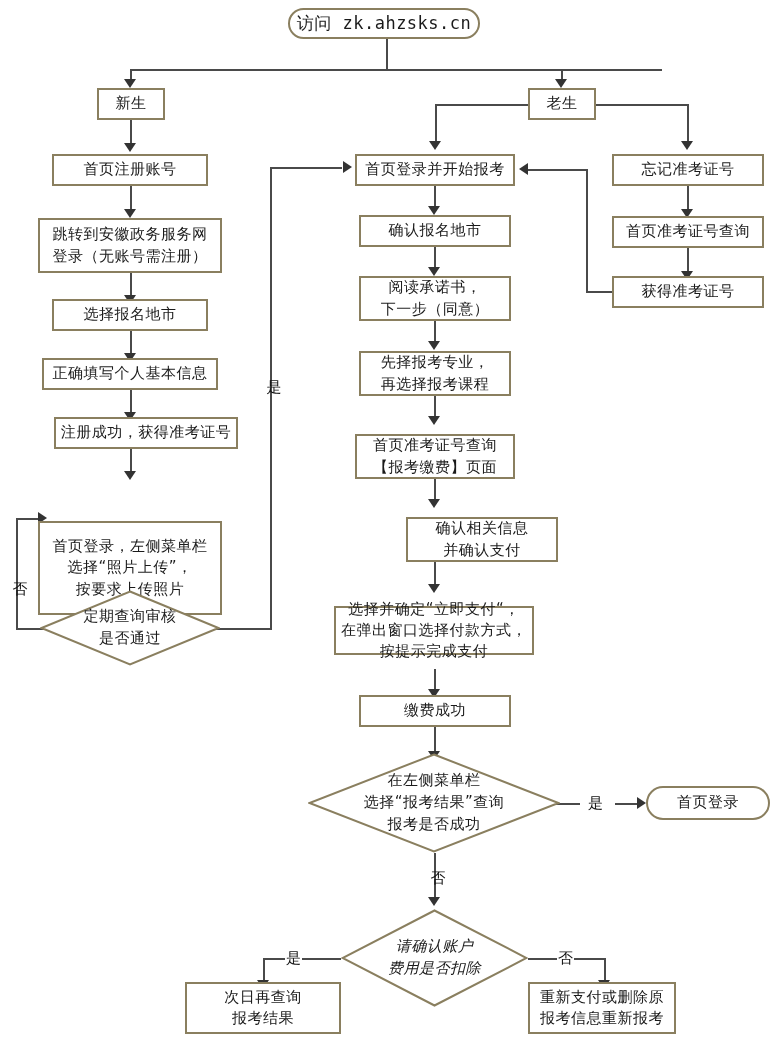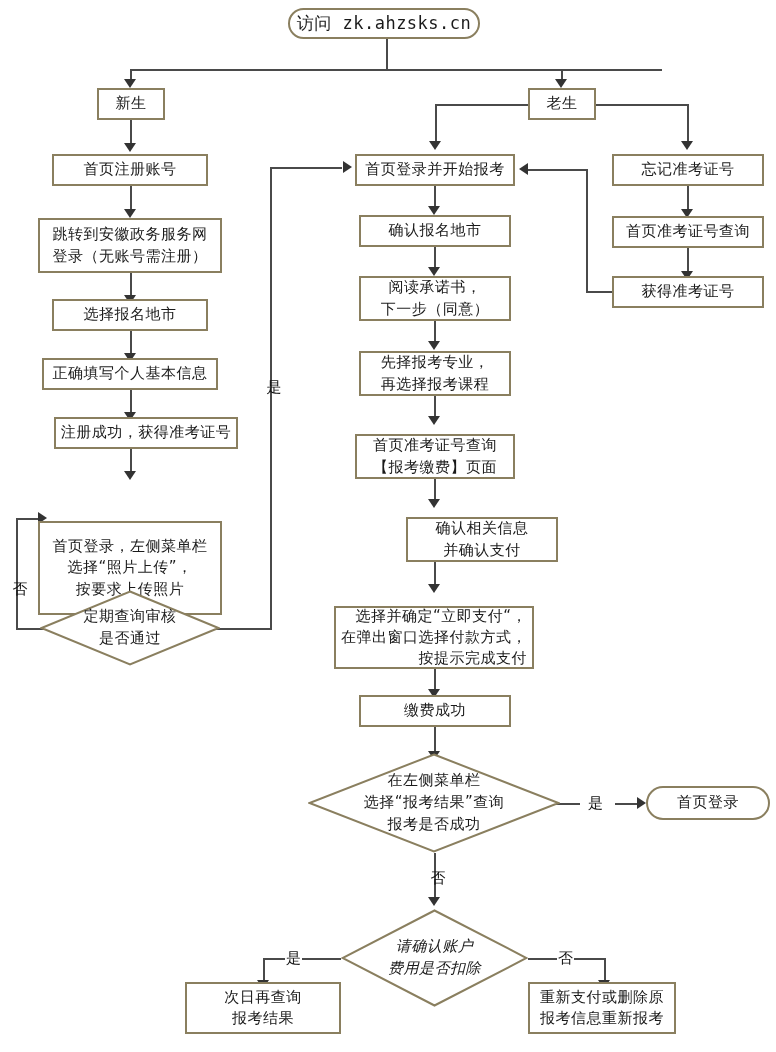--- a/index.html
+++ b/index.html
@@ -243,21 +243,21 @@
   <div class="node" style="left:355px; top:154px; width:160px; height:32px;">首页登录并开始报考</div>
   <div class="node" style="left:359px; top:215px; width:152px; height:32px;">确认报名地市</div>
   <div class="node" style="left:359px; top:276px; width:152px; height:45px;">阅读承诺书，
 下一步（同意）</div>
   <div class="node" style="left:359px; top:351px; width:152px; height:45px;">先择报考专业，
 再选择报考课程</div>
   <div class="node" style="left:355px; top:434px; width:160px; height:45px;">首页准考证号查询
 【报考缴费】页面</div>
   <div class="node" style="left:359px; top:517px; width:152px; height:45px;margin-left:47px;">确认相关信息
 并确认支付</div>
-  <div class="node" style="left:334px; top:606px; width:200px; height:63px;text-align:right;">选择并确定“立即支付“，
+  <div class="node" style="left:334px; top:606px; width:200px; height:49px;">选择并确定“立即支付“，
 在弹出窗口选择付款方式，
 按提示完成支付</div>
   <div class="node" style="left:359px; top:695px; width:152px; height:32px;">缴费成功</div>
 
   <div class="diamond" style="left:308px; top:753px; width:252px; height:100px;">
     <svg class="dshape" viewBox="0 0 252 100" preserveAspectRatio="none">
       <polygon points="126,1.5 250.5,50 126,98.5 1.5,50" fill="#ffffff" stroke="#8a7f5f" stroke-width="2"></polygon>
     </svg>
     <div class="dlabel">在左侧菜单栏
 选择“报考结果”查询

